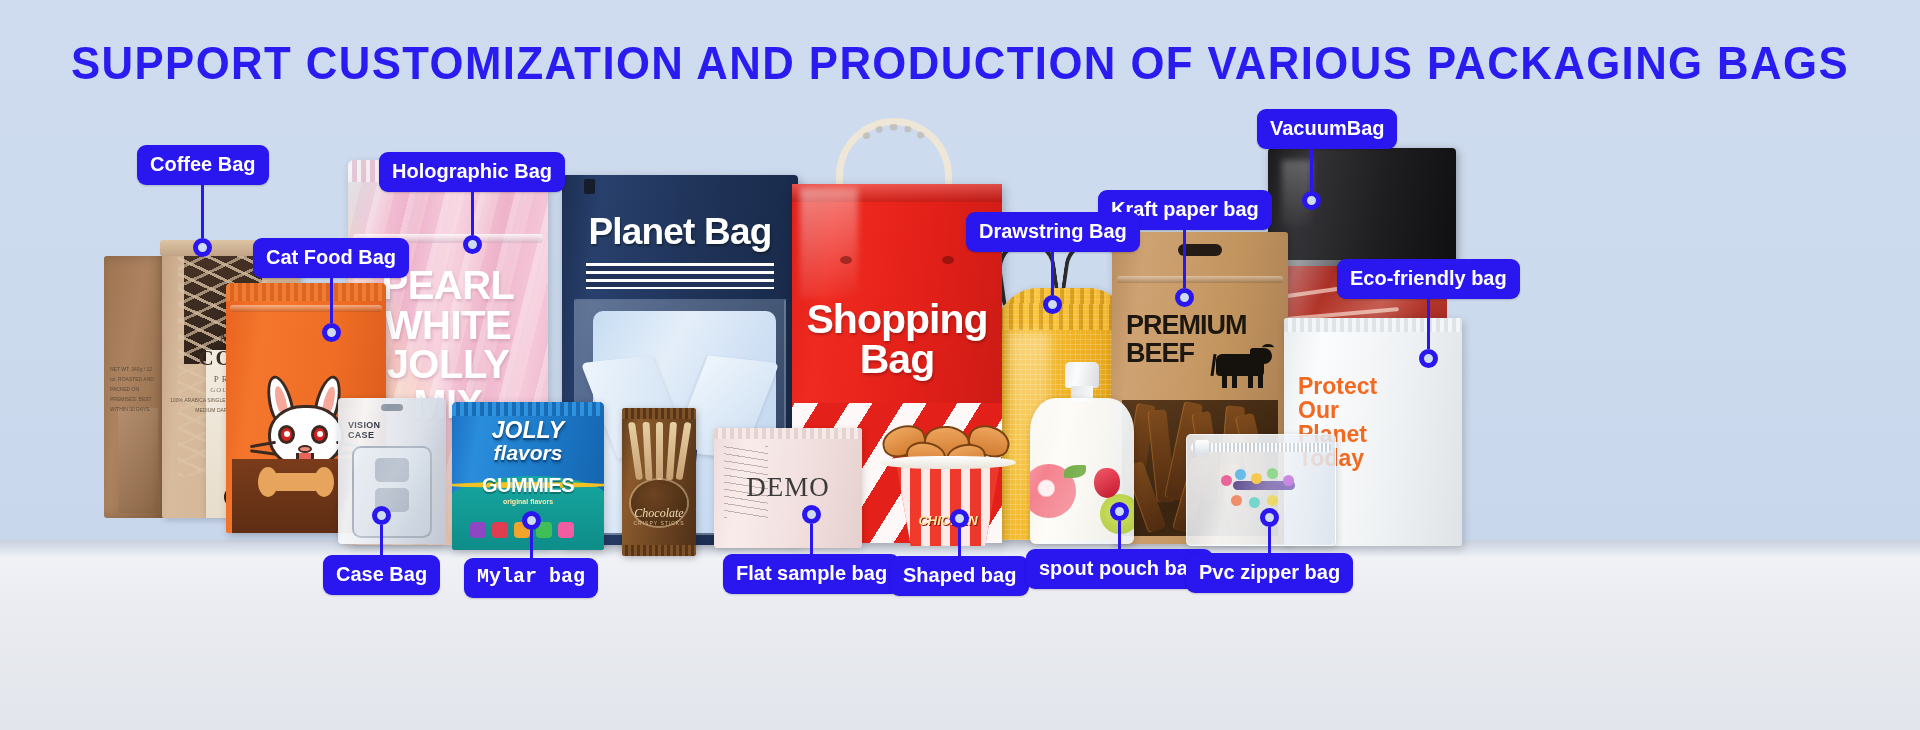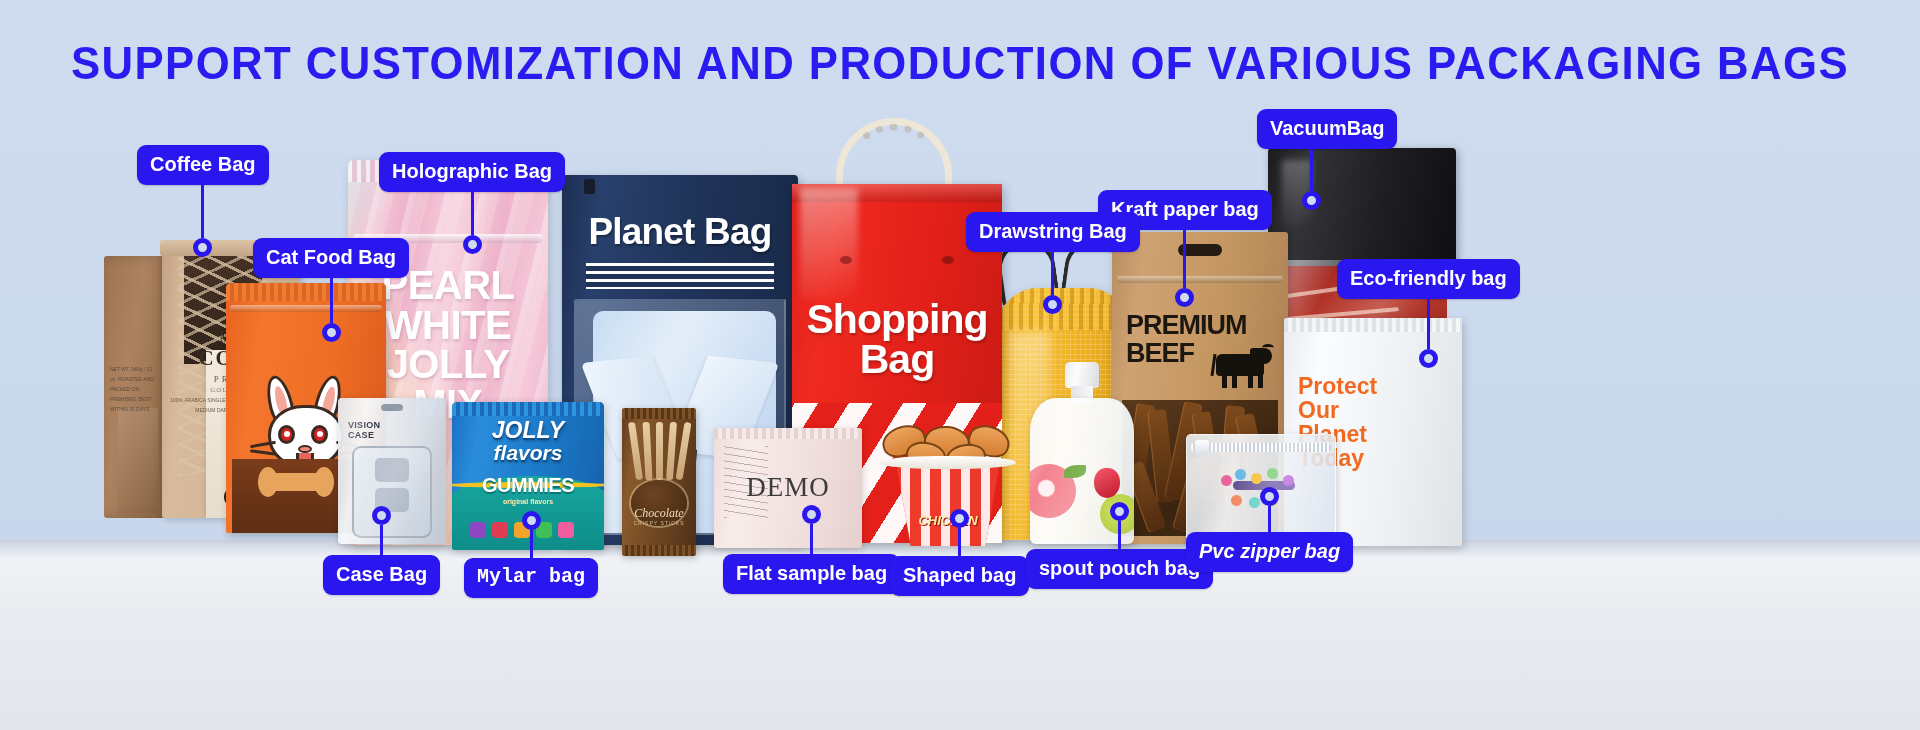--- a/index.html
+++ b/index.html
@@ -1090,19 +1090,19 @@
     <div class="leader up" style="height:28px;"></div>
     <div class="dot at-top" style="bottom:calc(100% + 28px);"></div>
   </div>
 
   <div class="callout" style="left:1026px; top:549px;">
     <div class="pill">spout pouch bag</div>
     <div class="leader up" style="height:28px;"></div>
     <div class="dot at-top" style="bottom:calc(100% + 28px);"></div>
   </div>
 
-  <div class="callout" style="left:1186px; top:532px;font-style:italic;">
+  <div class="callout" style="left:1186px; top:553px;">
     <div class="pill">Pvc zipper bag</div>
     <div class="leader up" style="height:26px;"></div>
     <div class="dot at-top" style="bottom:calc(100% + 26px);"></div>
   </div>
 
 </div>
 
 </body></html>

